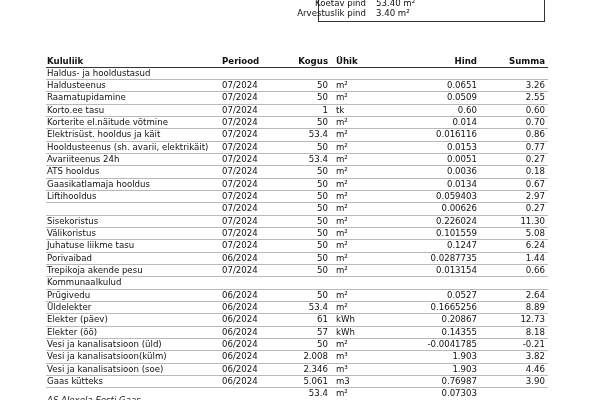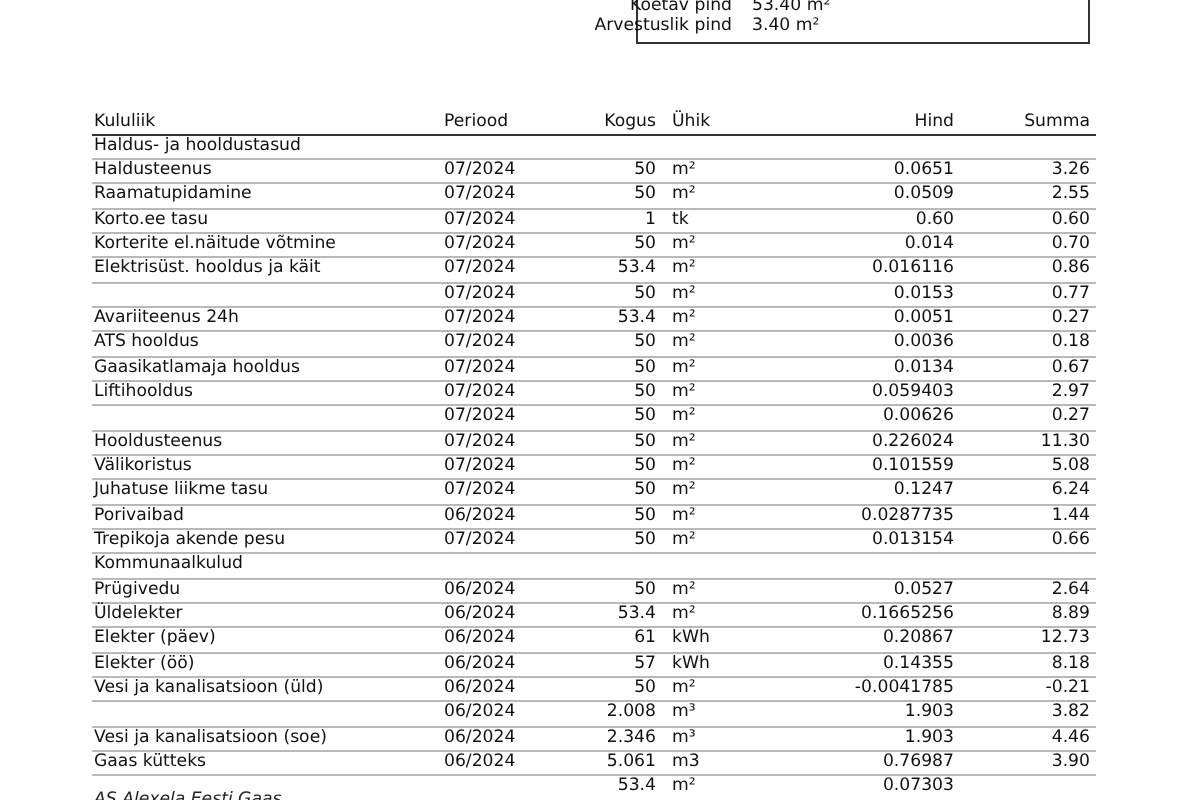--- a/index.html
+++ b/index.html
@@ -18,21 +18,21 @@
   .info-label { position: absolute; right: 178px; text-align: right; }
   .info-value { position: absolute; left: 57px; }
   .line-1 { top: 1px; left: 0; right: 0; }
   .line-2 { top: 11px; left: 0; right: 0; }
 
   .table { position: absolute; left: 46px; top: 56px; width: 502px; }
   .row {
     position: relative; height: 12.35px; font-size: 8.6px; line-height: 11px;
     border-bottom: 1px solid #b9b9b9; box-sizing: border-box; white-space: nowrap;
   }
-  .row.header { font-weight: normal; border-bottom: 1.5px solid #333333; height: 11.5px; }
+  .row.header { font-weight: bold; border-bottom: 1.5px solid #333333; height: 11.5px; }
   .row.section { font-weight: normal; }
   .row.noline { border-bottom: none; }
   .c { position: absolute; top: 0; }
   .c-name { left: 1px; }
   .c-period { left: 176px; }
   .c-qty { right: 220px; text-align: center; }
   .c-unit { left: 290px; }
   .c-price { right: 71px; text-align: left; }
   .c-sum { right: 3px; text-align: center; }
 
@@ -102,20 +102,21 @@
       </div>
       <div class="row">
         <span class="c c-name">Elektrisüst. hooldus ja käit</span>
         <span class="c c-period">07/2024</span>
         <span class="c c-qty">53.4</span>
         <span class="c c-unit">m²</span>
         <span class="c c-price">0.016116</span>
         <span class="c c-sum">0.86</span>
       </div>
       <div class="row">
+        <span class="c c-name">Hooldusteenus (sh. avarii, elektrikäit)</span>
         <span class="c c-period">07/2024</span>
         <span class="c c-qty">50</span>
         <span class="c c-unit">m²</span>
         <span class="c c-price">0.0153</span>
         <span class="c c-sum">0.77</span>
       </div>
       <div class="row">
         <span class="c c-name">Avariiteenus 24h</span>
         <span class="c c-period">07/2024</span>
         <span class="c c-qty">53.4</span>
@@ -148,21 +149,21 @@
         <span class="c c-sum">2.97</span>
       </div>
       <div class="row">
         <span class="c c-period">07/2024</span>
         <span class="c c-qty">50</span>
         <span class="c c-unit">m²</span>
         <span class="c c-price">0.00626</span>
         <span class="c c-sum">0.27</span>
       </div>
       <div class="row">
-        <span class="c c-name">Hooldusteenus</span>
+        <span class="c c-name">Sisekoristus</span>
         <span class="c c-period">07/2024</span>
         <span class="c c-qty">50</span>
         <span class="c c-unit">m²</span>
         <span class="c c-price">0.226024</span>
         <span class="c c-sum">11.30</span>
       </div>
       <div class="row">
         <span class="c c-name">Välikoristus</span>
         <span class="c c-period">07/2024</span>
         <span class="c c-qty">50</span>
@@ -231,20 +232,21 @@
       </div>
       <div class="row">
         <span class="c c-name">Vesi ja kanalisatsioon (üld)</span>
         <span class="c c-period">06/2024</span>
         <span class="c c-qty">50</span>
         <span class="c c-unit">m²</span>
         <span class="c c-price">-0.0041785</span>
         <span class="c c-sum">-0.21</span>
       </div>
       <div class="row">
+        <span class="c c-name">Vesi ja kanalisatsioon(külm)</span>
         <span class="c c-period">06/2024</span>
         <span class="c c-qty">2.008</span>
         <span class="c c-unit">m³</span>
         <span class="c c-price">1.903</span>
         <span class="c c-sum">3.82</span>
       </div>
       <div class="row">
         <span class="c c-name">Vesi ja kanalisatsioon (soe)</span>
         <span class="c c-period">06/2024</span>
         <span class="c c-qty">2.346</span>

